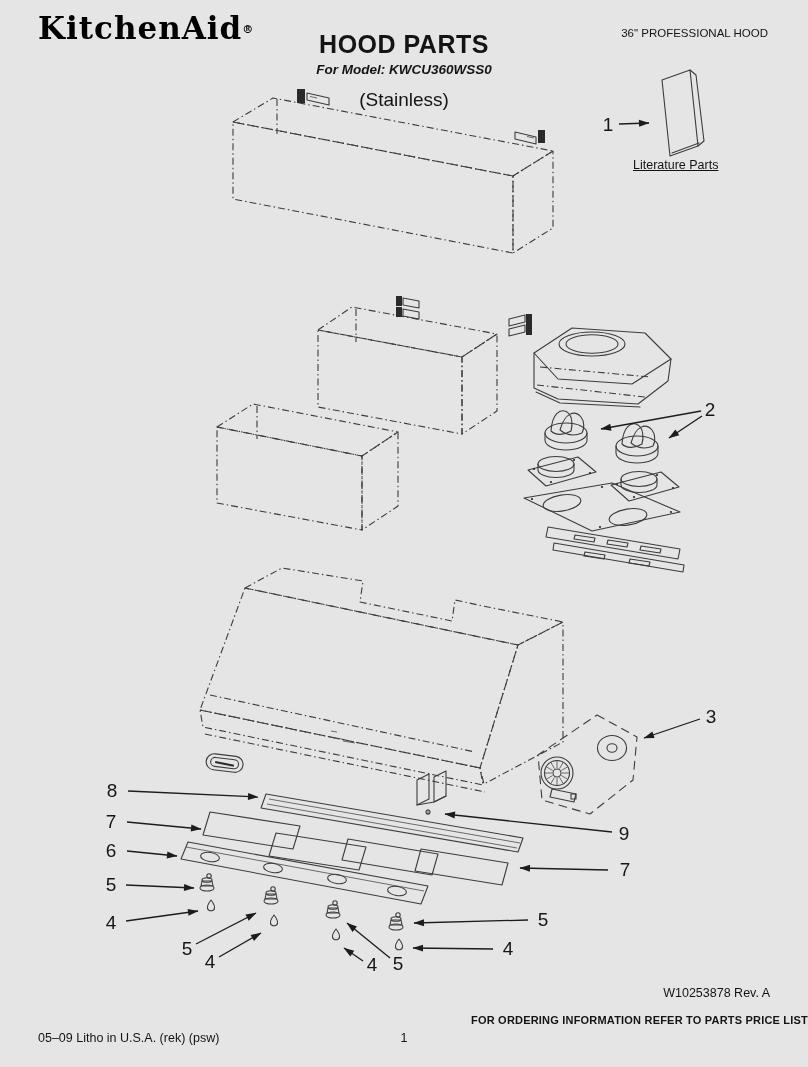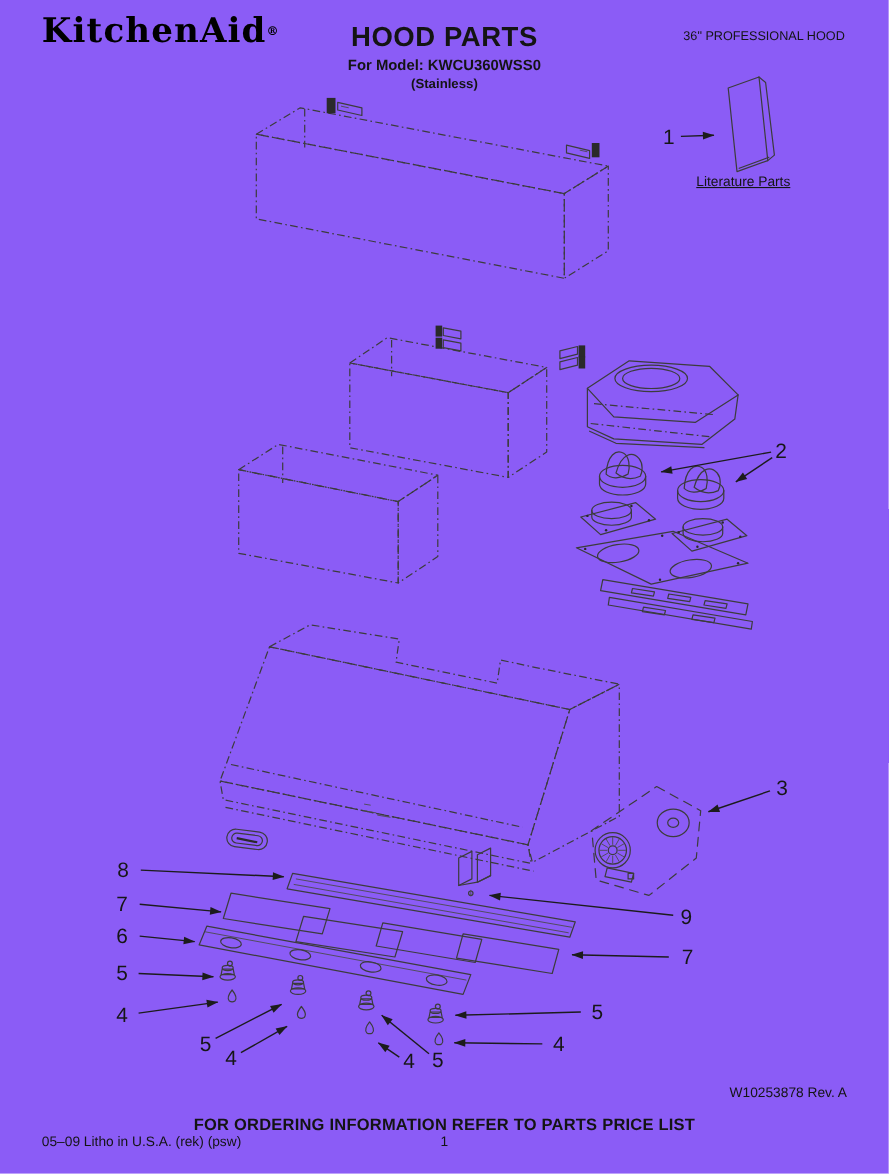--- a/index.html
+++ b/index.html
@@ -1,29 +1,29 @@
 <!DOCTYPE html>
 <html><head>
 <meta charset="utf-8">
 <style>
   html,body{margin:0;padding:0;background:#ffffff;}
-  .page{position:relative;width:808px;height:1067px;background:#8b5cf6;overflow:hidden;
+  .page{position:relative;width:808px;height:1067px;background:#e5e5e5;overflow:hidden;
         font-family:"Liberation Sans",sans-serif;color:#141414;}
   .abs{position:absolute;}
   .brand{left:38px;top:10px;font-family:"DejaVu Serif",serif;font-weight:bold;
          font-size:31px;letter-spacing:1px;color:#000;}
   .brand .reg{font-size:11px;vertical-align:6px;letter-spacing:0;}
-  .titleblock{left:244px;top:20px;width:320px;text-align:center;}
+  .titleblock{left:244px;top:30px;width:320px;text-align:center;}
   .title{font-size:25px;font-weight:bold;letter-spacing:0.5px;}
-  .model{font-size:13.5px;font-weight:bold;margin-top:3px;}
-  .finish{font-size:12px;font-weight:bold;margin-top:2px;}
+  .model{font-size:13.5px;font-weight:bold;margin-top:3px;font-style:italic;}
+  .finish{font-size:19px;font-weight:normal;margin-top:12px;}
   .product{left:500px;top:27px;width:268px;text-align:right;font-size:11.5px;}
   .litlabel{left:633px;top:158px;width:108px;text-align:left;font-size:12.5px;
             text-decoration:underline;}
-  .ordernote{left:0;top:1014px;width:808px;text-align:center;font-size:15px;
+  .ordernote{left:0;top:1014px;width:808px;text-align:right;font-size:11px;
              font-weight:bold;letter-spacing:0.2px;}
   .litho{left:38px;top:1031px;font-size:12.5px;}
   .pageno{left:0;top:1031px;width:808px;text-align:center;font-size:12.5px;}
   .docno{left:540px;top:986px;width:230px;text-align:right;font-size:12.5px;}
   svg.diagram{position:absolute;left:0;top:0;}
   .ph{fill:none;stroke:#3c3c3c;stroke-width:1.1;stroke-dasharray:7 3 1.5 3;stroke-linejoin:round;}
   .sl{fill:none;stroke:#3c3c3c;stroke-width:1.1;stroke-linejoin:round;stroke-linecap:round;}
   .th{fill:none;stroke:#4a4a4a;stroke-width:0.8;}
   .dk{fill:#2a2a2a;stroke:none;}
   .ld{stroke:#1c1c1c;stroke-width:1.3;fill:none;}

